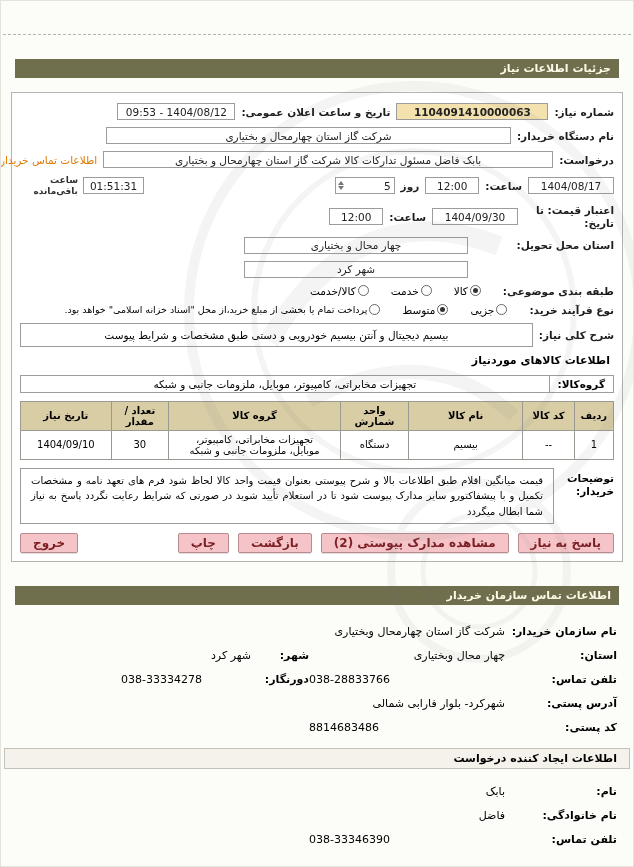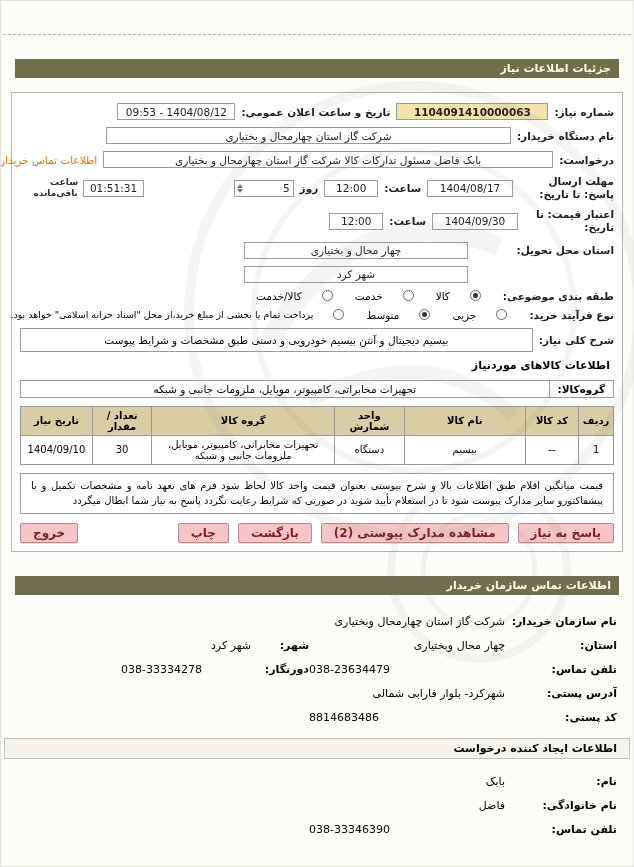--- a/index.html
+++ b/index.html
@@ -24,39 +24,39 @@
   .highlight { background:#f3e1ae; font-weight:bold; }
   .ltr { direction:ltr; unicode-bidi:embed; }
   .w150{width:152px;} .w120{width:118px;} .w405{width:405px; flex:none;}
   .w450{width:450px;} .w88{width:86px;} .w55{width:54px;} .w62{width:61px;}
   .w260{width:224px;} .w60{width:60px;}
   .indent-city { margin-right:146px; }
   .left-group { margin-inline-start:auto; display:flex; align-items:center; gap:5px; }
   .small-label { font-size:9px; color:#333; width:58px; line-height:1.2; font-weight:bold; }
   .link { color:#e07800; font-size:10.5px; cursor:pointer; white-space:nowrap;
           margin-inline-start:auto; }
-  .radio-opt { display:flex; align-items:center; gap:20px; cursor:pointer;text-align:right; }
+  .radio-opt { display:flex; align-items:center; gap:2px; cursor:pointer;text-align:right; }
   .radio { width:11px; height:11px; border:1px solid #666; border-radius:50%;
            background:#fff; position:relative; flex:none; display:inline-block; }
   .radio.selected::after { content:""; position:absolute; inset:2px; background:#333;
            border-radius:50%; }
   .opt-gap { margin-inline-start:16px; }
   .treasury-text { font-size:9.5px; white-space:nowrap; }
   .desc-box { border:1px solid #9c9c9c; flex:1; min-height:24px; display:flex;
               align-items:center; justify-content:center; font-size:10.5px; padding:2px 8px; }
   .section-inline-label { font-weight:bold; font-size:11px; margin:4px 4px 8px; }
   .group-row { display:flex; margin-bottom:8px; font-size:10.5px; }
   .group-label-cell { border:1px solid #9c9c9c; font-weight:bold; padding:2px 8px;
                       background:#fff; }
   .group-value-cell { border:1px solid #9c9c9c; border-right:none; flex:1; display:flex;
                       align-items:center; justify-content:center; padding:2px 8px; }
   table.goods { width:100%; border-collapse:collapse; font-size:10px; margin-bottom:8px; }
   table.goods th { background:#d9cda6; border:1px solid #9a9a93; padding:3px 2px;
                    font-weight:bold; }
-  table.goods td { border:1px solid #9a9a93; padding:3px 4px; text-align:center;
+  table.goods td { border:1px solid #9a9a93; padding:3px 16px; text-align:center;
                    background:#fff; }
   .c0{width:34px;} .c1{width:52px;} .c2{width:118px;} .c3{width:68px;}
   .c4{width:178px;} .c5{width:58px;} .c6{width:70px;}
   .notes-row { display:flex; gap:6px; align-items:stretch; margin-bottom:9px; }
   .notes-label { font-weight:bold; font-size:10.5px; width:54px; line-height:1.3;
                  padding-top:4px; }
   .notes-box { border:1px solid #9c9c9c; flex:1; font-size:10px; line-height:1.55;
                padding:4px 10px; text-align:justify; }
   .btnrow { display:flex; gap:9px; margin-top:4px; }
   .btn { background:#f5c4c8; border:1px solid #b98b8e; color:#7c1f24; font-weight:bold;
@@ -116,21 +116,20 @@
       <div class="finput w405">شرکت گاز استان چهارمحال و بختیاری</div>
     </div>
 
     <div class="frow">
       <span class="flabel">درخواست:</span>
       <div class="finput w450">بابک فاضل مسئول تدارکات کالا شرکت گاز استان چهارمحال و بختیاری</div>
       <span class="link">اطلاعات تماس خریدار</span>
     </div>
 
     <div class="frow">
-      <span class="flabel wrap lab95">مهلت ارسال پاسخ: تا تاریخ:</span>
       <div class="finput w88 ltr">1404/08/17</div>
       <span class="flabel">ساعت:</span>
       <div class="finput w55 ltr">12:00</div>
       <span class="flabel">روز</span>
       <div class="finput w60 days-field">
         <span>5</span>
         <span class="stepper">
             <i class="up"></i>
             <i class="dn"></i>
           </span>
@@ -220,20 +219,21 @@
           <td>بیسیم</td>
           <td>دستگاه</td>
           <td>تجهیزات مخابراتی، کامپیوتر، موبایل، ملزومات جانبی و شبکه</td>
           <td>30</td>
           <td class="ltr">1404/09/10</td>
         </tr>
       </tbody>
     </table>
 
     <div class="notes-row">
+      <div class="notes-label">توضیحات خریدار:</div>
       <div class="notes-box">قیمت میانگین اقلام طبق اطلاعات بالا و شرح پیوستی بعنوان قیمت واحد کالا لحاظ شود فرم های تعهد نامه و مشخصات تکمیل و با پیشفاکتورو سایر مدارک پیوست شود تا در استعلام تأیید شوید در صورتی که شرایط رعایت نگردد پاسخ به نیاز شما ابطال میگردد</div>
     </div>
 
     <div class="btnrow">
       <button class="btn">پاسخ به نیاز</button>
       <button class="btn">مشاهده مدارک پیوستی (2)</button>
       <button class="btn">بازگشت</button>
       <button class="btn">چاپ</button>
       <button class="btn exit">خروج</button>
     </div>
@@ -250,21 +250,21 @@
       <span class="cvalue">شرکت گاز استان چهارمحال وبختیاری</span>
     </div>
     <div class="crow">
       <span class="clabel">استان:</span>
       <span class="cvalue">چهار محال وبختیاری</span>
       <span class="clabel2">شهر:</span>
       <span class="cvalue2">شهر کرد</span>
     </div>
     <div class="crow">
       <span class="clabel">تلفن تماس:</span>
-      <span class="cvalue ltr">038-23634479</span>
+      <span class="cvalue ltr">038-28833766</span>
       <span class="clabel2">دورنگار:</span>
       <span class="cvalue2 ltr">038-33334278</span>
     </div>
     <div class="crow">
       <span class="clabel">آدرس پستی:</span>
       <span class="cvalue">شهرکرد- بلوار فارابی شمالی</span>
     </div>
     <div class="crow">
       <span class="clabel">کد پستی:</span>
       <span class="cvalue ltr">8814683486</span>

